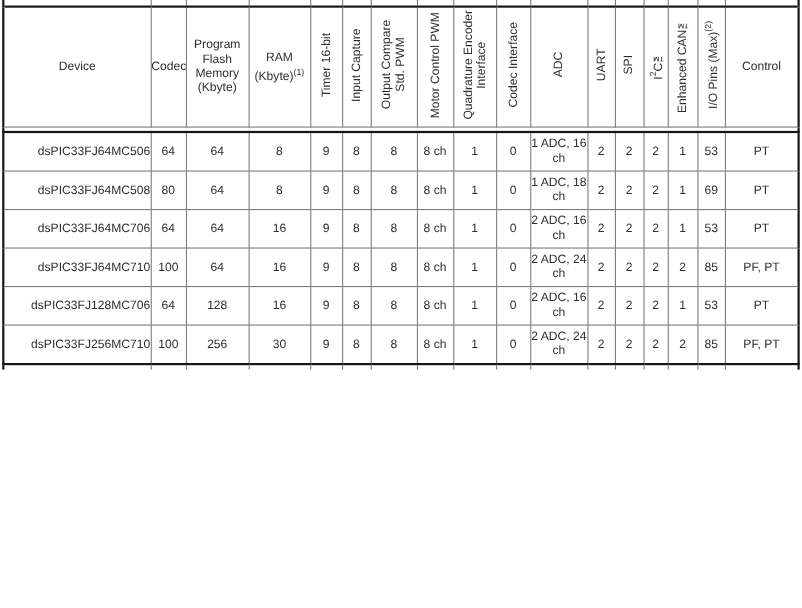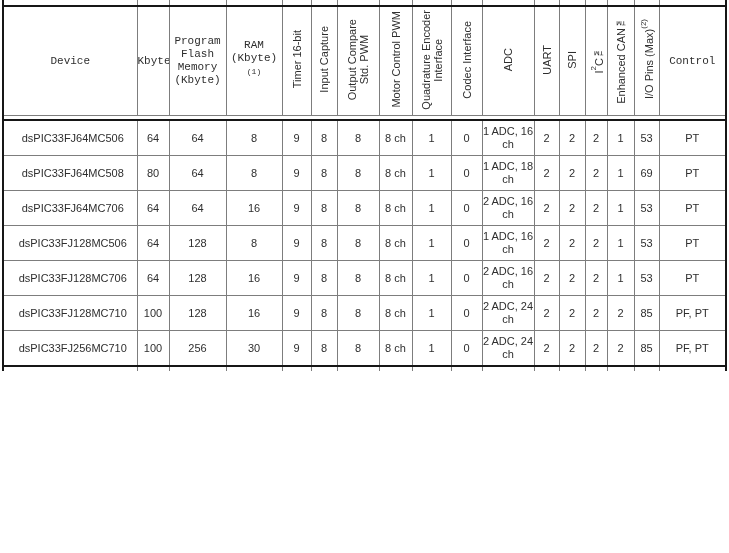--- a/index.html
+++ b/index.html
@@ -60,25 +60,25 @@
   
   .devtable tbody td {
     height: 34px;
     text-align: center;
     vertical-align: middle;
     line-height: 13px;
     background: #ffffff;
   }
   .devtable tbody tr.lastrow td { border-bottom: 2px solid #161616; }
   .devtable td.dev {
-    text-align: center;
+    text-align: right;
     padding-left: 5px;
   }
 
-  .htxt { white-space: pre-line; display: inline-block; font-family: Liberation Mono, monospace; }
+  .htxt { white-space: pre-line; display: inline-block; }
   .vtxt {
     writing-mode: vertical-rl;
     transform: rotate(180deg);
     white-space: pre-line;
     display: inline-block;
     line-height: 12px;
     max-height: 104px;
   }
   .devtable sup { font-size: 8px; }
 </style>
@@ -121,21 +121,21 @@
           <td></td>
           <td></td>
           <td></td>
           <td></td>
           <td></td>
           <td></td>
           <td></td>
         </tr>
         <tr class="head">
           <th><span class="htxt">Device</span></th>
-          <th><span class="htxt">Kbyte</span></th>
+          <th><span class="htxt">Codec</span></th>
           <th><span class="htxt">Program
 Flash
 Memory
 (Kbyte)</span></th>
           <th><span class="htxt">RAM
 (Kbyte)<sup>(1)</sup></span></th>
           <th><span class="vtxt">Timer 16-bit</span></th>
           <th><span class="vtxt">Input Capture</span></th>
           <th><span class="vtxt">Output Compare
 Std. PWM</span></th>
@@ -207,75 +207,56 @@
           <td>0</td>
           <td>2 ADC, 16 ch</td>
           <td>2</td>
           <td>2</td>
           <td>2</td>
           <td>1</td>
           <td>53</td>
           <td>PT</td>
         </tr>
         <tr>
-          <td class="dev">dsPIC33FJ128MC506</td>
-          <td>64</td>
-          <td>128</td>
-          <td>8</td>
-          <td>9</td>
-          <td>8</td>
-          <td>8</td>
-          <td>8 ch</td>
-          <td>1</td>
-          <td>0</td>
-          <td>1 ADC, 16 ch</td>
-          <td>2</td>
-          <td>2</td>
-          <td>2</td>
-          <td>1</td>
-          <td>53</td>
-          <td>PT</td>
+          <td class="dev">dsPIC33FJ64MC710</td>
+          <td>100</td>
+          <td>64</td>
+          <td>16</td>
+          <td>9</td>
+          <td>8</td>
+          <td>8</td>
+          <td>8 ch</td>
+          <td>1</td>
+          <td>0</td>
+          <td>2 ADC, 24 ch</td>
+          <td>2</td>
+          <td>2</td>
+          <td>2</td>
+          <td>2</td>
+          <td>85</td>
+          <td>PF, PT</td>
         </tr>
         <tr>
           <td class="dev">dsPIC33FJ128MC706</td>
           <td>64</td>
           <td>128</td>
           <td>16</td>
           <td>9</td>
           <td>8</td>
           <td>8</td>
           <td>8 ch</td>
           <td>1</td>
           <td>0</td>
           <td>2 ADC, 16 ch</td>
           <td>2</td>
           <td>2</td>
           <td>2</td>
           <td>1</td>
           <td>53</td>
           <td>PT</td>
-        </tr>
-        <tr>
-          <td class="dev">dsPIC33FJ128MC710</td>
-          <td>100</td>
-          <td>128</td>
-          <td>16</td>
-          <td>9</td>
-          <td>8</td>
-          <td>8</td>
-          <td>8 ch</td>
-          <td>1</td>
-          <td>0</td>
-          <td>2 ADC, 24 ch</td>
-          <td>2</td>
-          <td>2</td>
-          <td>2</td>
-          <td>2</td>
-          <td>85</td>
-          <td>PF, PT</td>
         </tr>
         <tr class="lastrow">
           <td class="dev">dsPIC33FJ256MC710</td>
           <td>100</td>
           <td>256</td>
           <td>30</td>
           <td>9</td>
           <td>8</td>
           <td>8</td>
           <td>8 ch</td>

